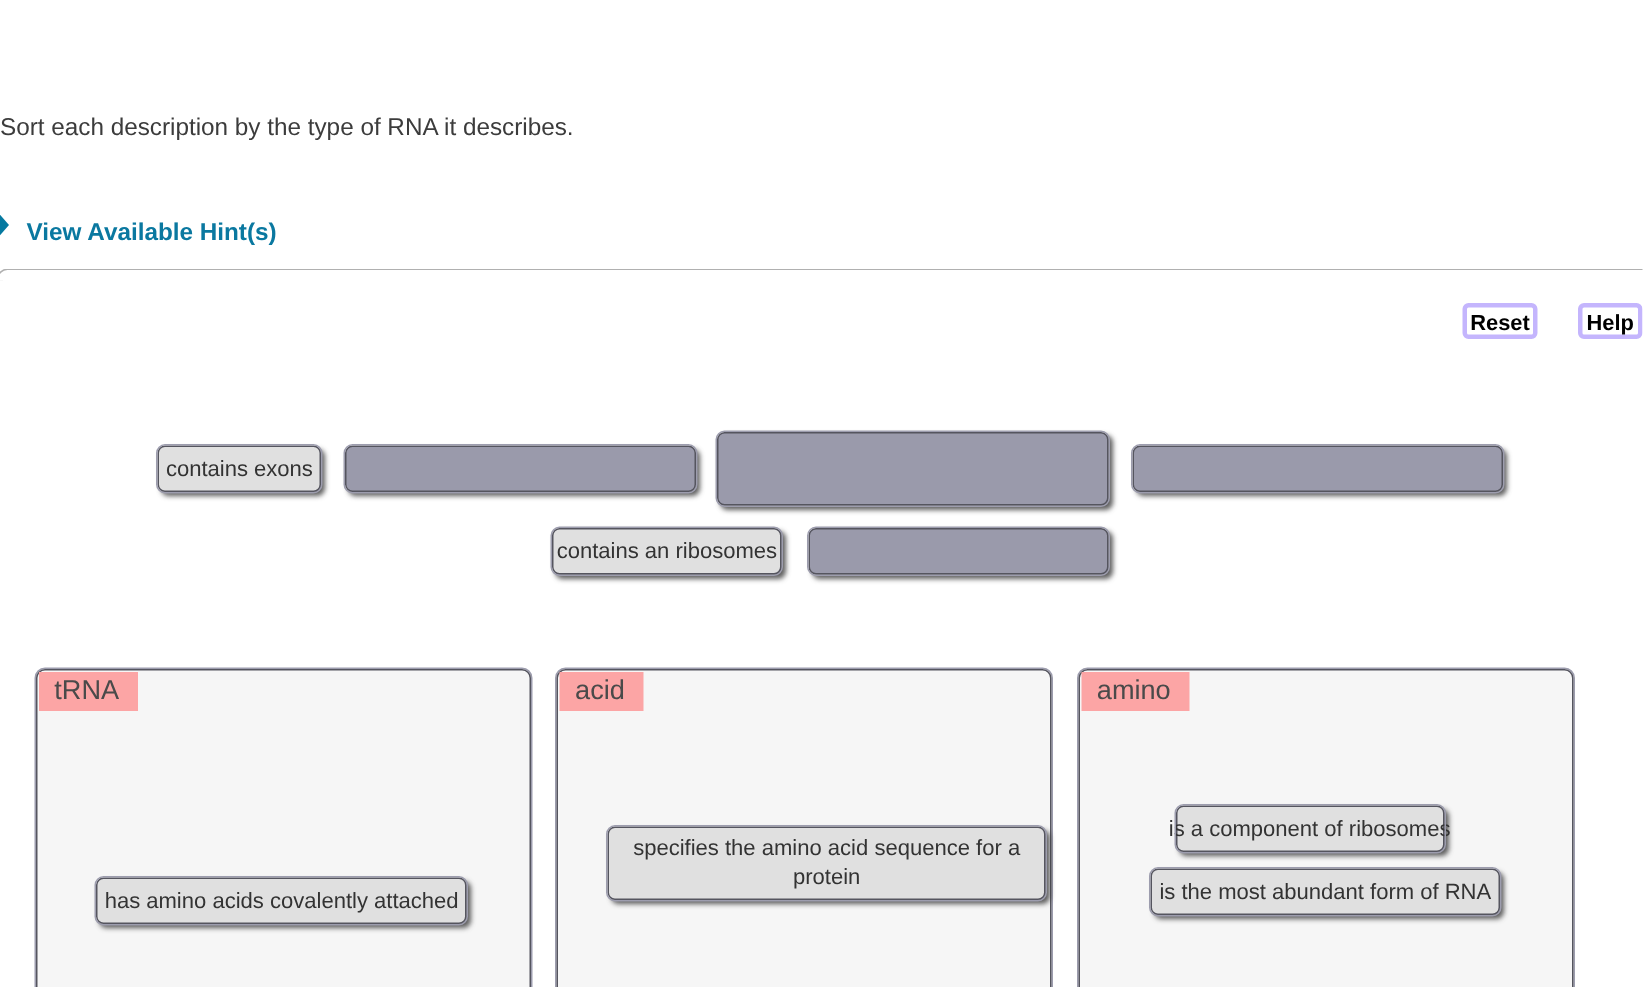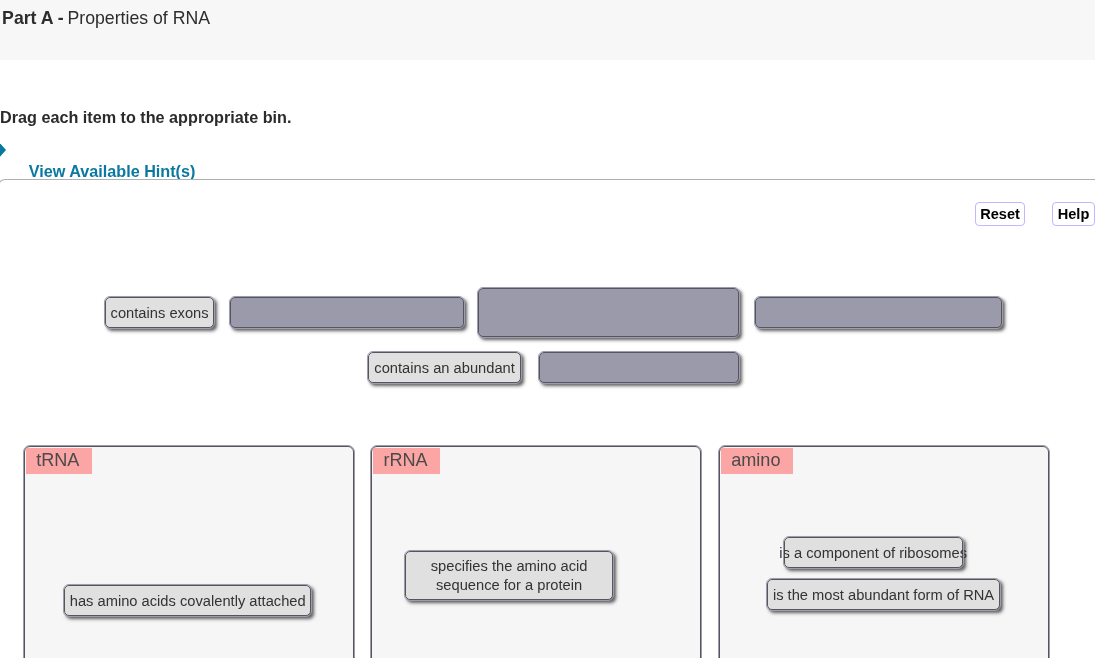--- a/index.html
+++ b/index.html
@@ -18,31 +18,31 @@
 
   
   .prompt{position:absolute;left:0px;top:76.2px;font-size:16.2px;color:#3c3c3c;
           line-height:18px;white-space:nowrap;}
   .instruct{position:absolute;left:0px;top:108px;font-size:16.2px;font-weight:bold;
             color:#2b2b2b;line-height:18px;white-space:nowrap;}
   .hintrow{position:absolute;left:0px;top:144px;height:20px;}
   .hint-tri{position:absolute;left:-1.1px;top:-1.9px;width:0;height:0;
             border-left:7.2px solid #0579a0;border-top:8px solid transparent;
             border-bottom:8px solid transparent;}
-  .hint-link{position:absolute;left:17.7px;top:17px;font-size:16.2px;font-weight:bold;
-             color:#0a78a0;white-space:nowrap;line-height:20px;cursor:pointer;margin-left:11px;}
+  .hint-link{position:absolute;left:17.7px;top:1px;font-size:16.2px;font-weight:bold;
+             color:#0a78a0;white-space:nowrap;line-height:20px;cursor:pointer;}
 
   
   .panel-top{position:absolute;left:-2px;top:178.9px;width:1098px;height:8px;
              border-top:1px solid #b0b0b0;border-left:1px solid #b0b0b0;
              border-top-left-radius:7px;box-sizing:border-box;}
 
   
   .btn{position:absolute;box-sizing:border-box;background:#fff;
-       border:1px solid #c4b5fd;border-radius:4px;font-weight:bold;
+       border:3px solid #c4b5fd;border-radius:4px;font-weight:bold;
        font-size:14.6px;color:#000;text-align:center;cursor:pointer;
        font-family:"Liberation Sans",sans-serif;padding:0;}
   #btn-reset{left:975px;top:202.4px;width:50px;height:24px;line-height:23.6px;}
   #btn-help{left:1036.4px;top:202.4px;width:42.2px;height:24px;line-height:23.6px;margin-left:16px;}
 
   
   .chip{position:absolute;box-sizing:border-box;border:1px solid #55555f;
         border-radius:5px;background:#e0e0e0;color:#333;font-size:14.7px;
         text-align:center;
         box-shadow:2.5px 2.5px 3.5px rgba(55,55,55,0.8);
@@ -62,53 +62,50 @@
        border:1px solid #55555f;border-radius:6px;pointer-events:none;}
   .bin-label{position:absolute;left:2px;top:2px;height:26.3px;
              background:#fca5a5;padding:0 12.4px 0 10.6px;
              font-size:18.1px;color:#4a4a4a;line-height:25px;white-space:nowrap;}
 </style>
 </head>
 <body>
 
 <div id="root">
 
-  <div class="part-header">
-    <div class="part-title"><span class="lbl">Part A</span><span class="sep"> - </span><span>Properties of RNA</span></div>
-  </div>
 
-  <div class="instruct">Drag each item to the appropriate bin.</div>
+  <div class="prompt">Sort each description by the type of RNA it describes.</div>
 
   <div class="hintrow">
     <span class="hint-tri"></span>
     <span class="hint-link">View Available Hint(s)</span>
   </div>
 
   <div class="panel-top"></div>
 
   <button class="btn" id="btn-reset">Reset</button>
   <button class="btn" id="btn-help">Help</button>
 
   <div id="bank-layer">
       <div class="ph" style="left: 229.9px; top: 297.3px; width: 233.9px; height: 31.2px;"></div>
       <div class="ph" style="left: 477.6px; top: 288px; width: 261.4px; height: 48.9px;"></div>
       <div class="ph" style="left: 755.2px; top: 297.3px; width: 247.2px; height: 31.2px;"></div>
       <div class="ph" style="left: 538.6px; top: 352.3px; width: 200.6px; height: 31.2px;"></div>
       <div class="chip one-line" style="left: 105.3px; top: 297.3px; width: 108.6px; height: 31.2px;">contains exons</div>
-      <div class="chip one-line" style="left: 367.9px; top: 352.3px; width: 153.4px; height: 31.2px;">contains an abundant</div>
+      <div class="chip one-line" style="left: 367.9px; top: 352.3px; width: 153.4px; height: 31.2px;">contains an ribosomes</div>
     </div>
   <div id="bins-layer">
       <div class="bin" style="left: 22.6px; top: 445px; width: 332px; height: 245px;">
         <div class="bin-label">tRNA</div>
       </div>
       <div class="chip one-line" style="left: 64.2px; top: 560.2px; width: 247.1px; height: 31.3px; margin-top: 25px;">has amino acids covalently attached</div>
       <div class="bin" style="left: 369.8px; top: 445px; width: 332px; height: 245px;">
-        <div class="bin-label">rRNA</div>
+        <div class="bin-label">acid</div>
       </div>
-      <div class="chip two-line" style="left: 405.1px; top: 551.3px; width: 208px; height: 49.2px;">specifies the amino acid sequence for a protein</div>
+      <div class="chip two-line" style="left: 405.1px; top: 551.3px; width: 292px; height: 49.2px;">specifies the amino acid sequence for a protein</div>
       <div class="bin" style="left: 717.6px; top: 445px; width: 332px; height: 245px;">
         <div class="bin-label">amino</div>
       </div>
       <div class="chip one-line" style="left: 783.6px; top: 537.3px; width: 179px; height: 31.2px;">is a component of ribosomes</div>
       <div class="chip one-line" style="left: 766.6px; top: 579px; width: 233.9px; height: 31.2px;">is the most abundant form of RNA</div>
     </div>
 
 </div>
 
 </body></html>

